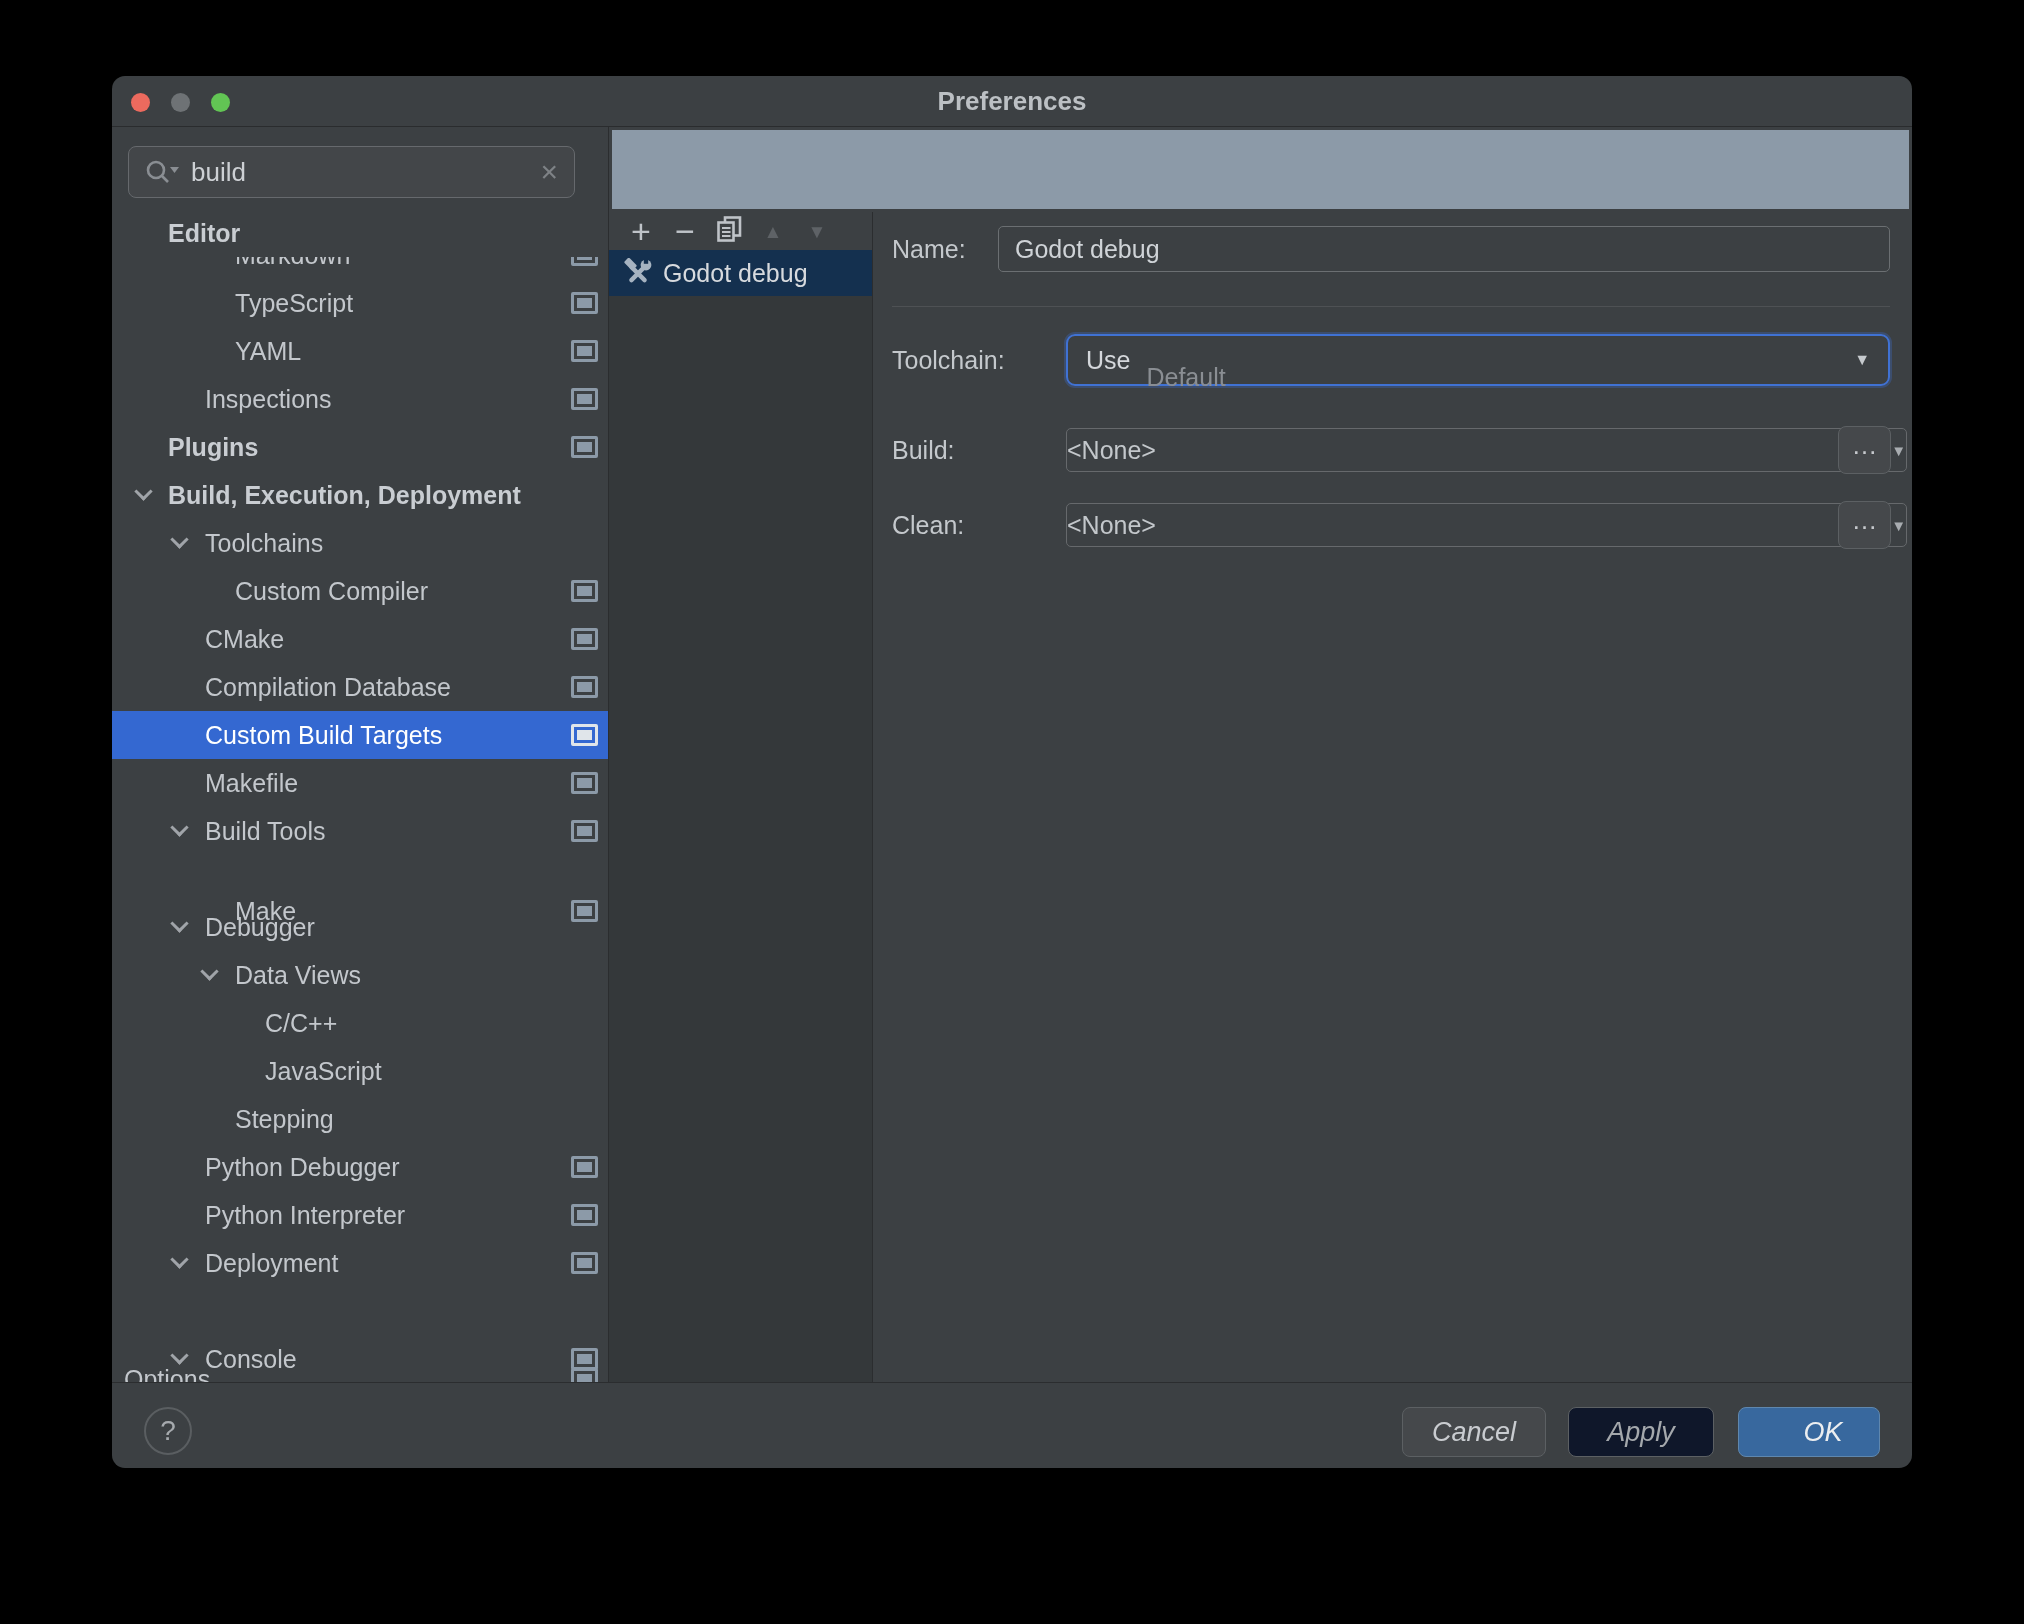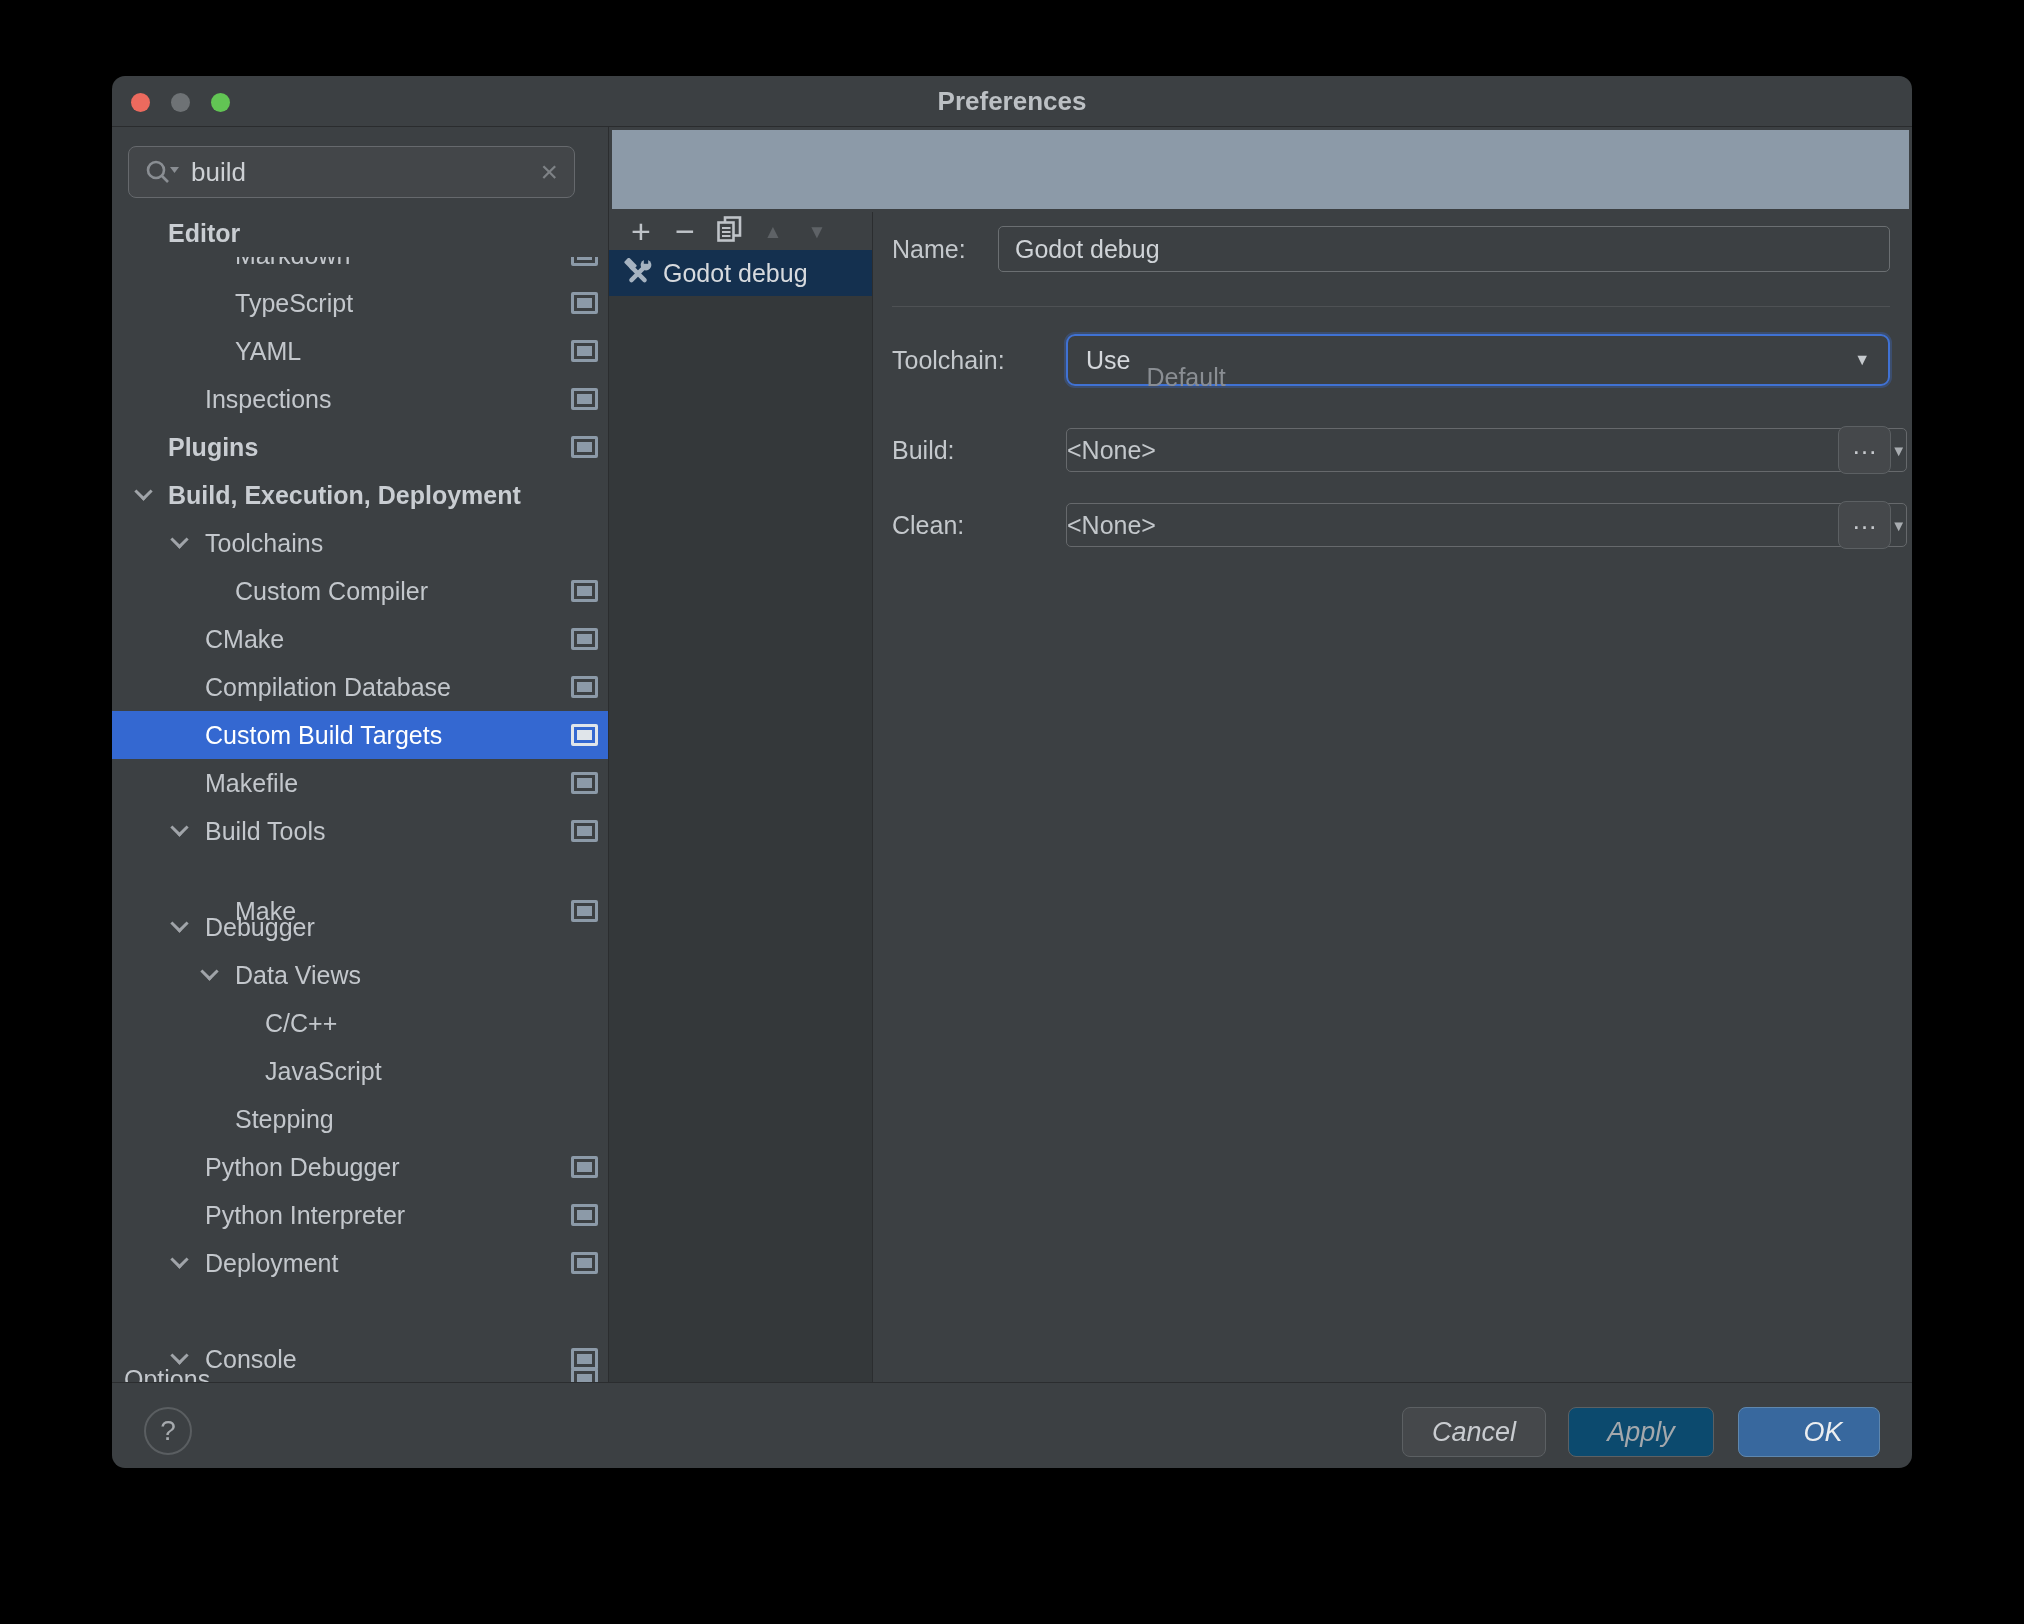--- a/index.html
+++ b/index.html
@@ -95,21 +95,21 @@
     display:flex;align-items:center;justify-content:center;padding-bottom:10px;}
   .browse-btn.build{top:214px;} .browse-btn.clean{top:289px;}
 
   
   .footer{position:absolute;left:0;top:1306px;width:100%;height:86px;border-top:1px solid #2B2D2F;}
   .help-btn{position:absolute;left:32px;top:24px;width:48px;height:48px;border-radius:50%;
     border:2px solid #5A5E61;color:#A6AAAE;font-size:28px;display:flex;align-items:center;justify-content:center;}
   .btn{position:absolute;top:24px;height:50px;border-radius:8px;font-size:27px;
     display:flex;align-items:center;justify-content:center;font-style:italic;}
   .btn.cancel{left:1290px;width:144px;background:#45484B;border:1px solid #5C6063;color:#C9CCD0;}
-  .btn.apply{left:1456px;width:146px;background:#0c4a6e;border:1px solid #5C6063;color:#A4A8AC;}
+  .btn.apply{left:1456px;width:146px;background:#0f172a;border:1px solid #5C6063;color:#A4A8AC;}
   .btn.ok{left:1626px;width:142px;background:#38689E;border:1px solid #5F87AE;color:#ECEEF0;padding-left:28px;}
 </style>
 </head>
 <body>
 
 <div class="window">
 
   <div class="titlebar">
     <div class="traffic">
       <span class="tl red"></span>

